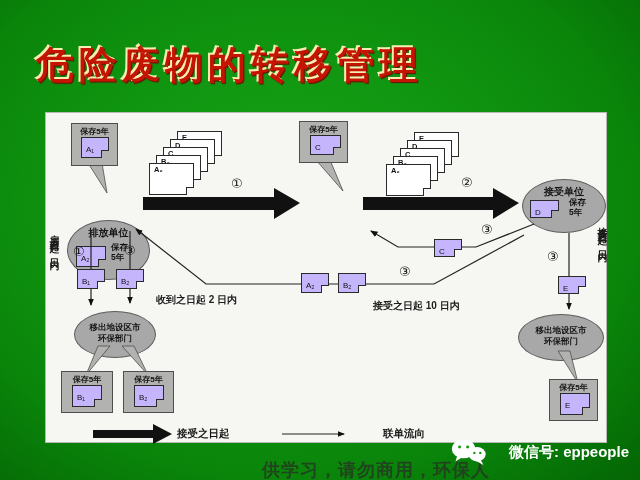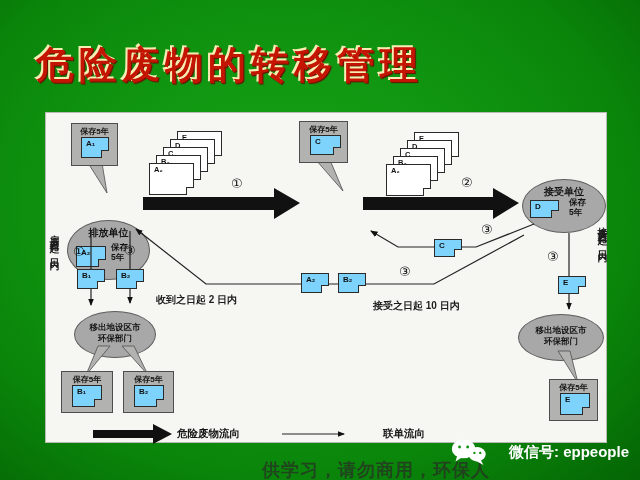--- a/index.html
+++ b/index.html
@@ -9,22 +9,22 @@
   .title{position:absolute;left:36px;top:40px;margin:0;font-size:38px;font-weight:bold;letter-spacing:5px;
     color:#c41402;text-shadow:-2px -2px 0 #f7edb4, 1px 1px 1px #6b0d00;}
   .panel{position:absolute;left:45px;top:112px;width:562px;height:331px;background:#f6f6f2;
     border:1px solid #b9b9b3;box-sizing:border-box;}
   .ellipse{position:absolute;background:#a8a8a8;border:1px solid #5e5e5e;border-radius:50%;z-index:1;
     --pbg:#a8a8a8;box-sizing:border-box;}
   .ellipse .elabel{position:absolute;width:100%;text-align:center;font-weight:bold;color:#151515;}
   .wires{position:absolute;inset:0;z-index:2;}
   .callout{position:absolute;background:#b2b2b0;border:1px solid #4e4e4e;z-index:3;--pbg:#b2b2b0;box-sizing:border-box;}
   .callout .klabel{position:absolute;top:2px;width:100%;text-align:center;font-size:8px;font-weight:600;color:#111;}
-  .doc{position:absolute;background:#7dd3fc;border:1px solid #2a2a2a;z-index:3;font-size:8px;font-weight:700;color:#111;
-    padding:1px 0 0 4px;box-sizing:border-box;}
+  .doc{position:absolute;background:#c4b5fd;border:1px solid #2a2a2a;z-index:3;font-size:8px;font-weight:400;color:#111;
+    padding:7px 0 0 4px;box-sizing:border-box;}
   .doc::after{content:"";position:absolute;right:-1px;bottom:-1px;width:7px;height:7px;
     background:var(--pbg,#f6f6f2);border-top:1px solid #2a2a2a;border-left:1px solid #2a2a2a;}
   .sheet{position:absolute;width:45px;height:32px;background:#fff;border:1px solid #2a2a2a;
     font-size:7.5px;font-weight:600;color:#111;padding:1px 0 0 4px;box-sizing:border-box;--pbg:#f6f6f2;}
   .sheet::after{content:"";position:absolute;right:-1px;bottom:-1px;width:7px;height:7px;
     background:var(--pbg);border-top:1px solid #2a2a2a;border-left:1px solid #2a2a2a;}
   .stack{position:absolute;z-index:3;}
   .step{position:absolute;z-index:3;font-size:13px;color:#111;line-height:1;}
   .note{position:absolute;z-index:3;font-size:10px;font-weight:600;color:#1c1c1c;white-space:nowrap;}
   .vnote{position:absolute;z-index:3;writing-mode:vertical-rl;text-orientation:upright;
@@ -141,21 +141,21 @@
     <div class="step" style="left:78px;top:131px;">③</div>
     <div class="step" style="left:353px;top:152px;">③</div>
     <div class="step" style="left:435px;top:110px;">③</div>
     <div class="step" style="left:501px;top:137px;">③</div>
 
     <div class="vnote" style="left:1px;top:114px;">启运之日起2日内</div>
     <div class="vnote" style="left:549px;top:106px;">接受之日起2日内</div>
     <div class="note" style="left:110px;top:180px;">收到之日起 2 日内</div>
     <div class="note" style="left:327px;top:186px;">接受之日起 10 日内</div>
 
-    <div class="legend-label" style="left:131px;top:314px;">危险废物流向</div>
+    <div class="legend-label" style="left:131px;top:314px;">接受之日起</div>
     <div class="legend-label" style="left:305px;top:314px;margin-left:32px;">联单流向</div>
 
   </div>
 
   <div class="watermark">供学习，请勿商用，环保人</div>
   <div class="wechat-row">
     <svg width="36" height="28" viewBox="0 0 40 31">
       <ellipse cx="14" cy="12" rx="13" ry="10.5" fill="#ffffff"></ellipse>
       <polygon points="7,19 5,26 13,21" fill="#ffffff"></polygon>
       <circle cx="9.5" cy="10" r="1.6" fill="#0f930f"></circle>

